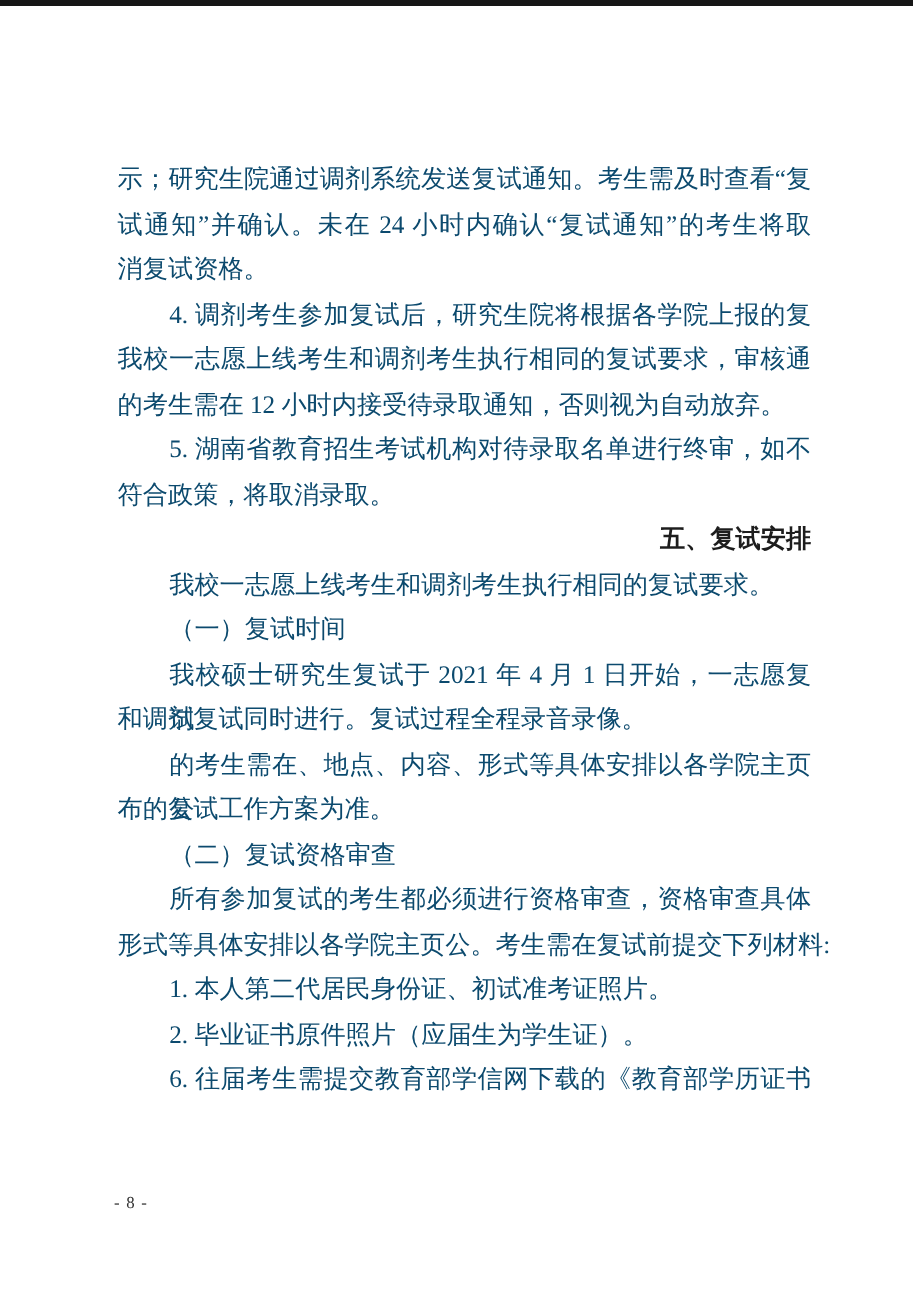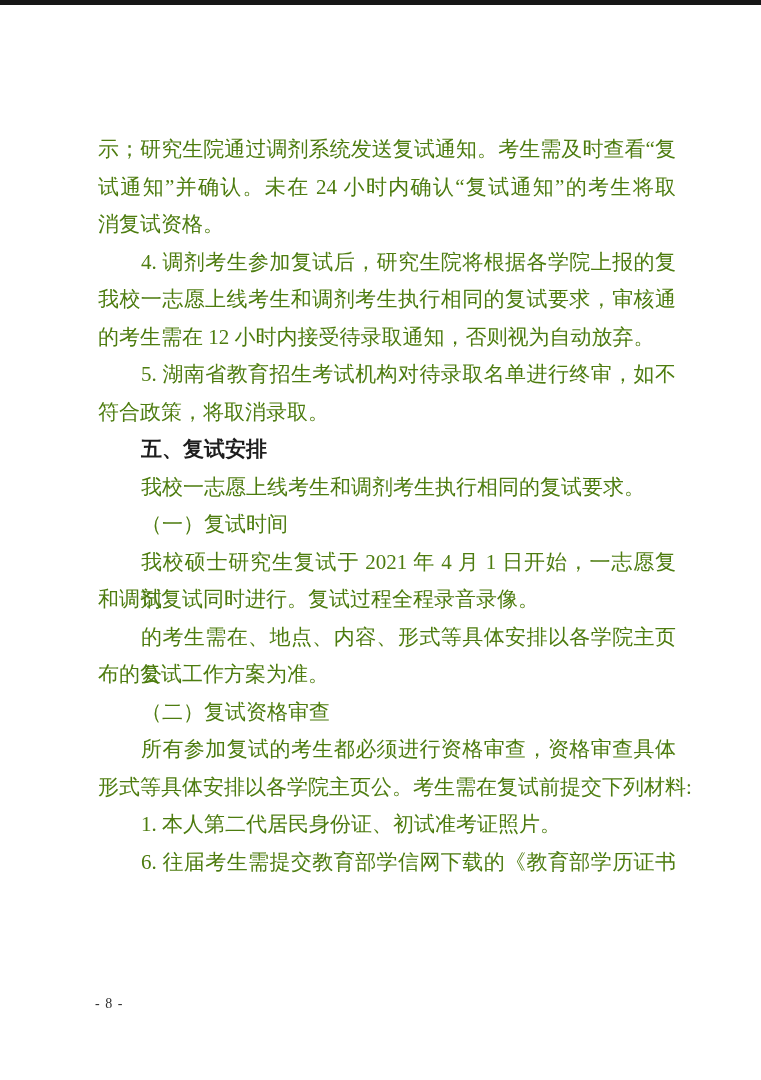--- a/index.html
+++ b/index.html
@@ -30,38 +30,39 @@
     position: absolute;
     top: 131px;
     left: 98px;
     width: 578px;
   }
   .ln {
     height: 37.5px;
     line-height: 37.5px;
     font-size: 21px;
     white-space: nowrap;
-    color: #4d7c0f;
+    color: #0c4a6e;
   }
   
   .j {
     white-space: normal;
     text-align: justify;
     text-align-last: justify;
     text-justify: inter-character;
   }
   
   .ind {
     padding-left: 43px;
     box-sizing: border-box;
   }
   
   .b {
     font-weight: 700;
     color: #1d1d1d;
+    text-align: right;
   }
   .footer {
     position: absolute;
     left: 95px;
     top: 996px;
     font-size: 14px;
     letter-spacing: 1px;
     color: #303030;
     font-family: "Liberation Serif", "DejaVu Serif", serif;
   }
@@ -85,17 +86,18 @@
     <div class="ln ind">我校一志愿上线考生和调剂考生执行相同的复试要求。</div>
     <div class="ln ind">（一）复试时间</div>
     <div class="ln ind j">我校硕士研究生复试于 2021 年 4 月 1 日开始，一志愿复试</div>
     <div class="ln">和调剂复试同时进行。复试过程全程录音录像。</div>
     <div class="ln ind j">的考生需在、地点、内容、形式等具体安排以各学院主页公</div>
     <div class="ln">布的复试工作方案为准。</div>
     <div class="ln ind">（二）复试资格审查</div>
     <div class="ln ind j">所有参加复试的考生都必须进行资格审查，资格审查具体</div>
     <div class="ln">形式等具体安排以各学院主页公。考生需在复试前提交下列材料:</div>
     <div class="ln ind">1. 本人第二代居民身份证、初试准考证照片。</div>
+    <div class="ln ind">2. 毕业证书原件照片（应届生为学生证）。</div>
     <div class="ln ind j">6. 往届考生需提交教育部学信网下载的《教育部学历证书</div>
   </main>
 
   <div class="footer">- 8 -</div>
 </div>
 
 </body></html>

